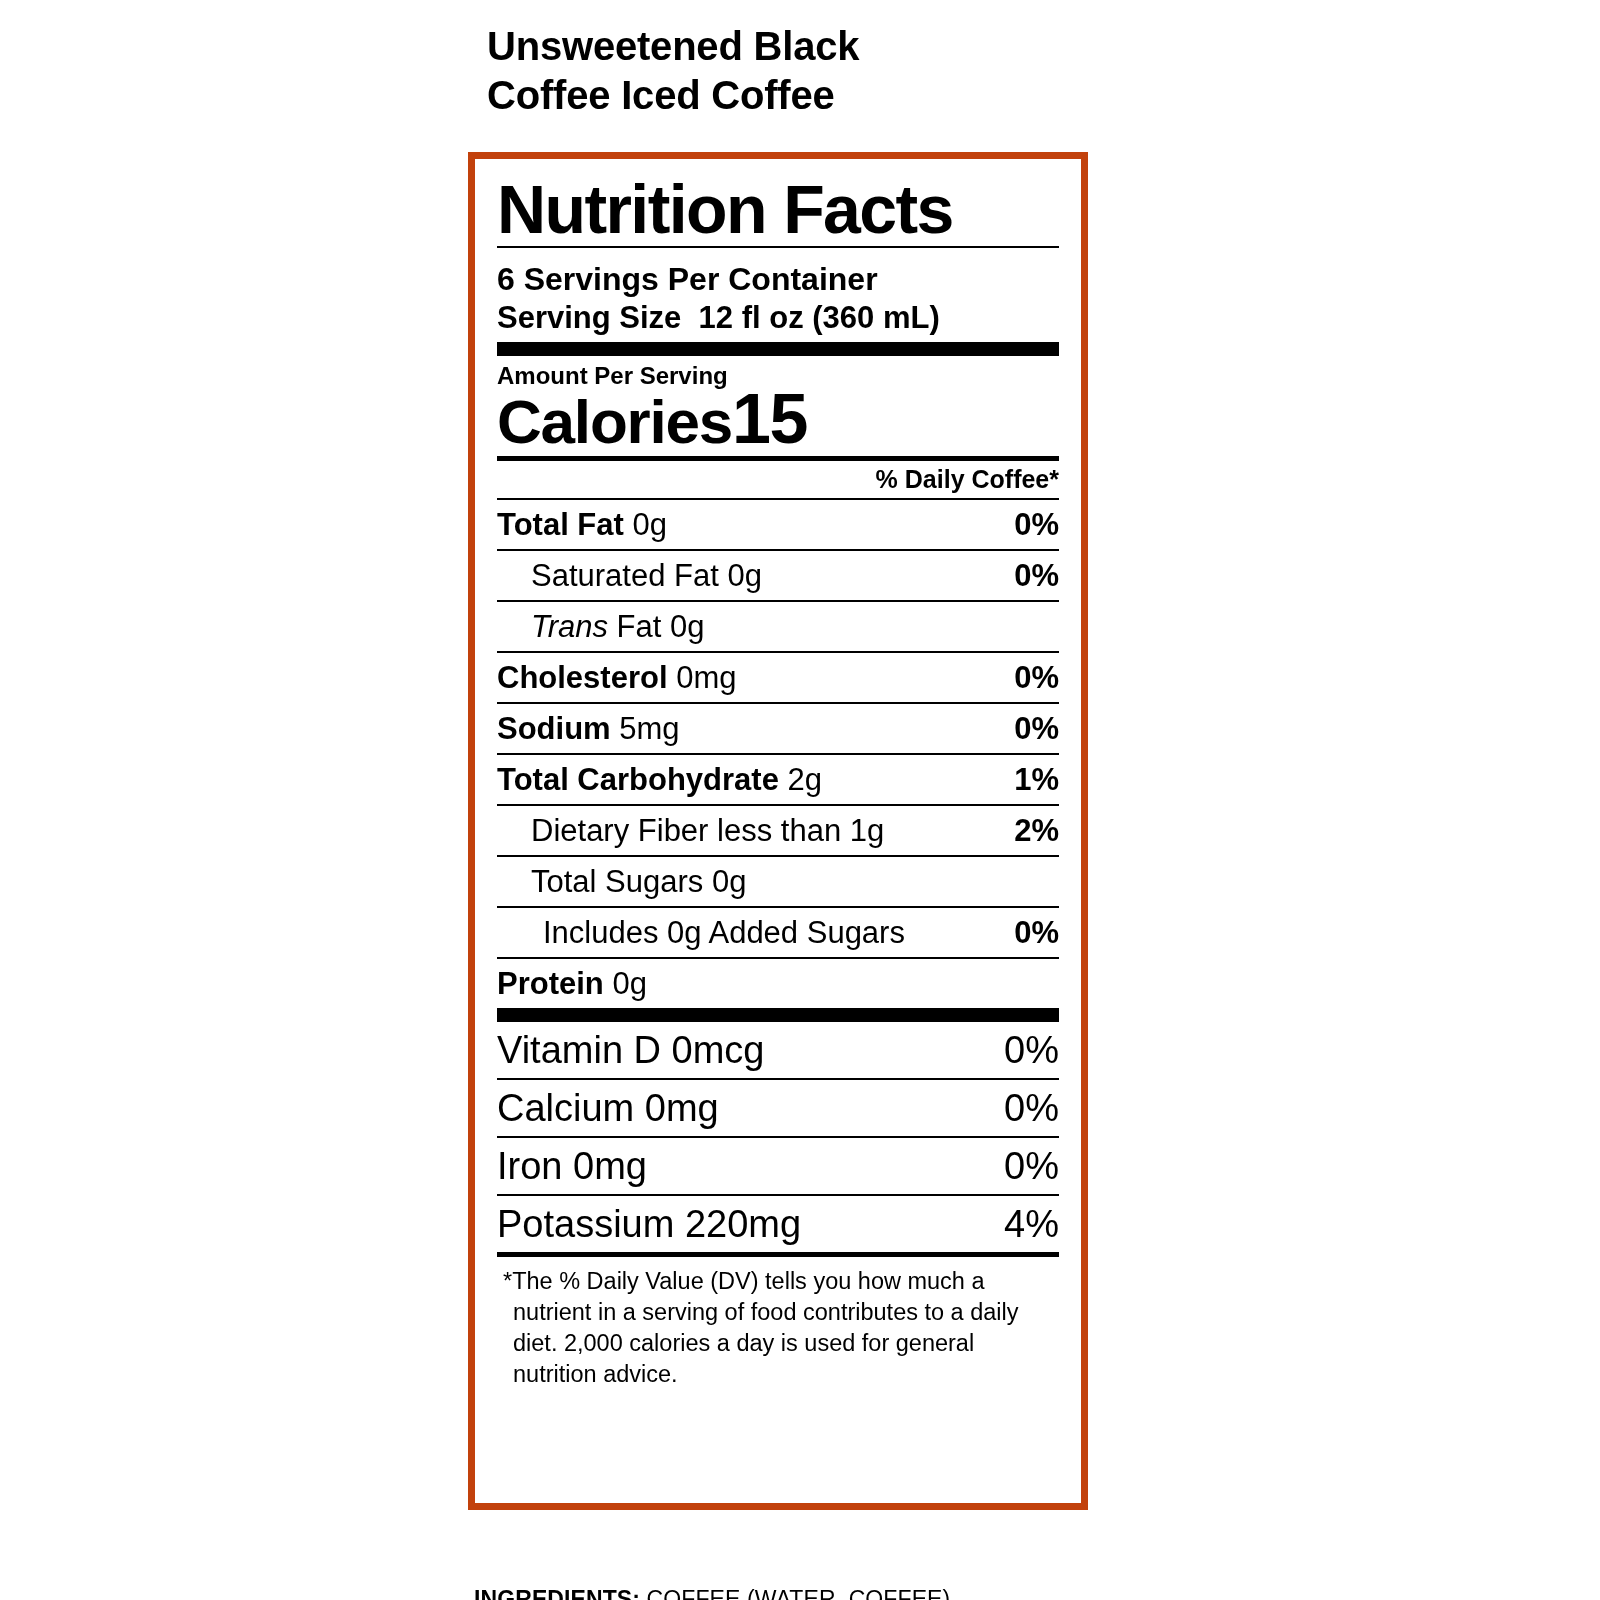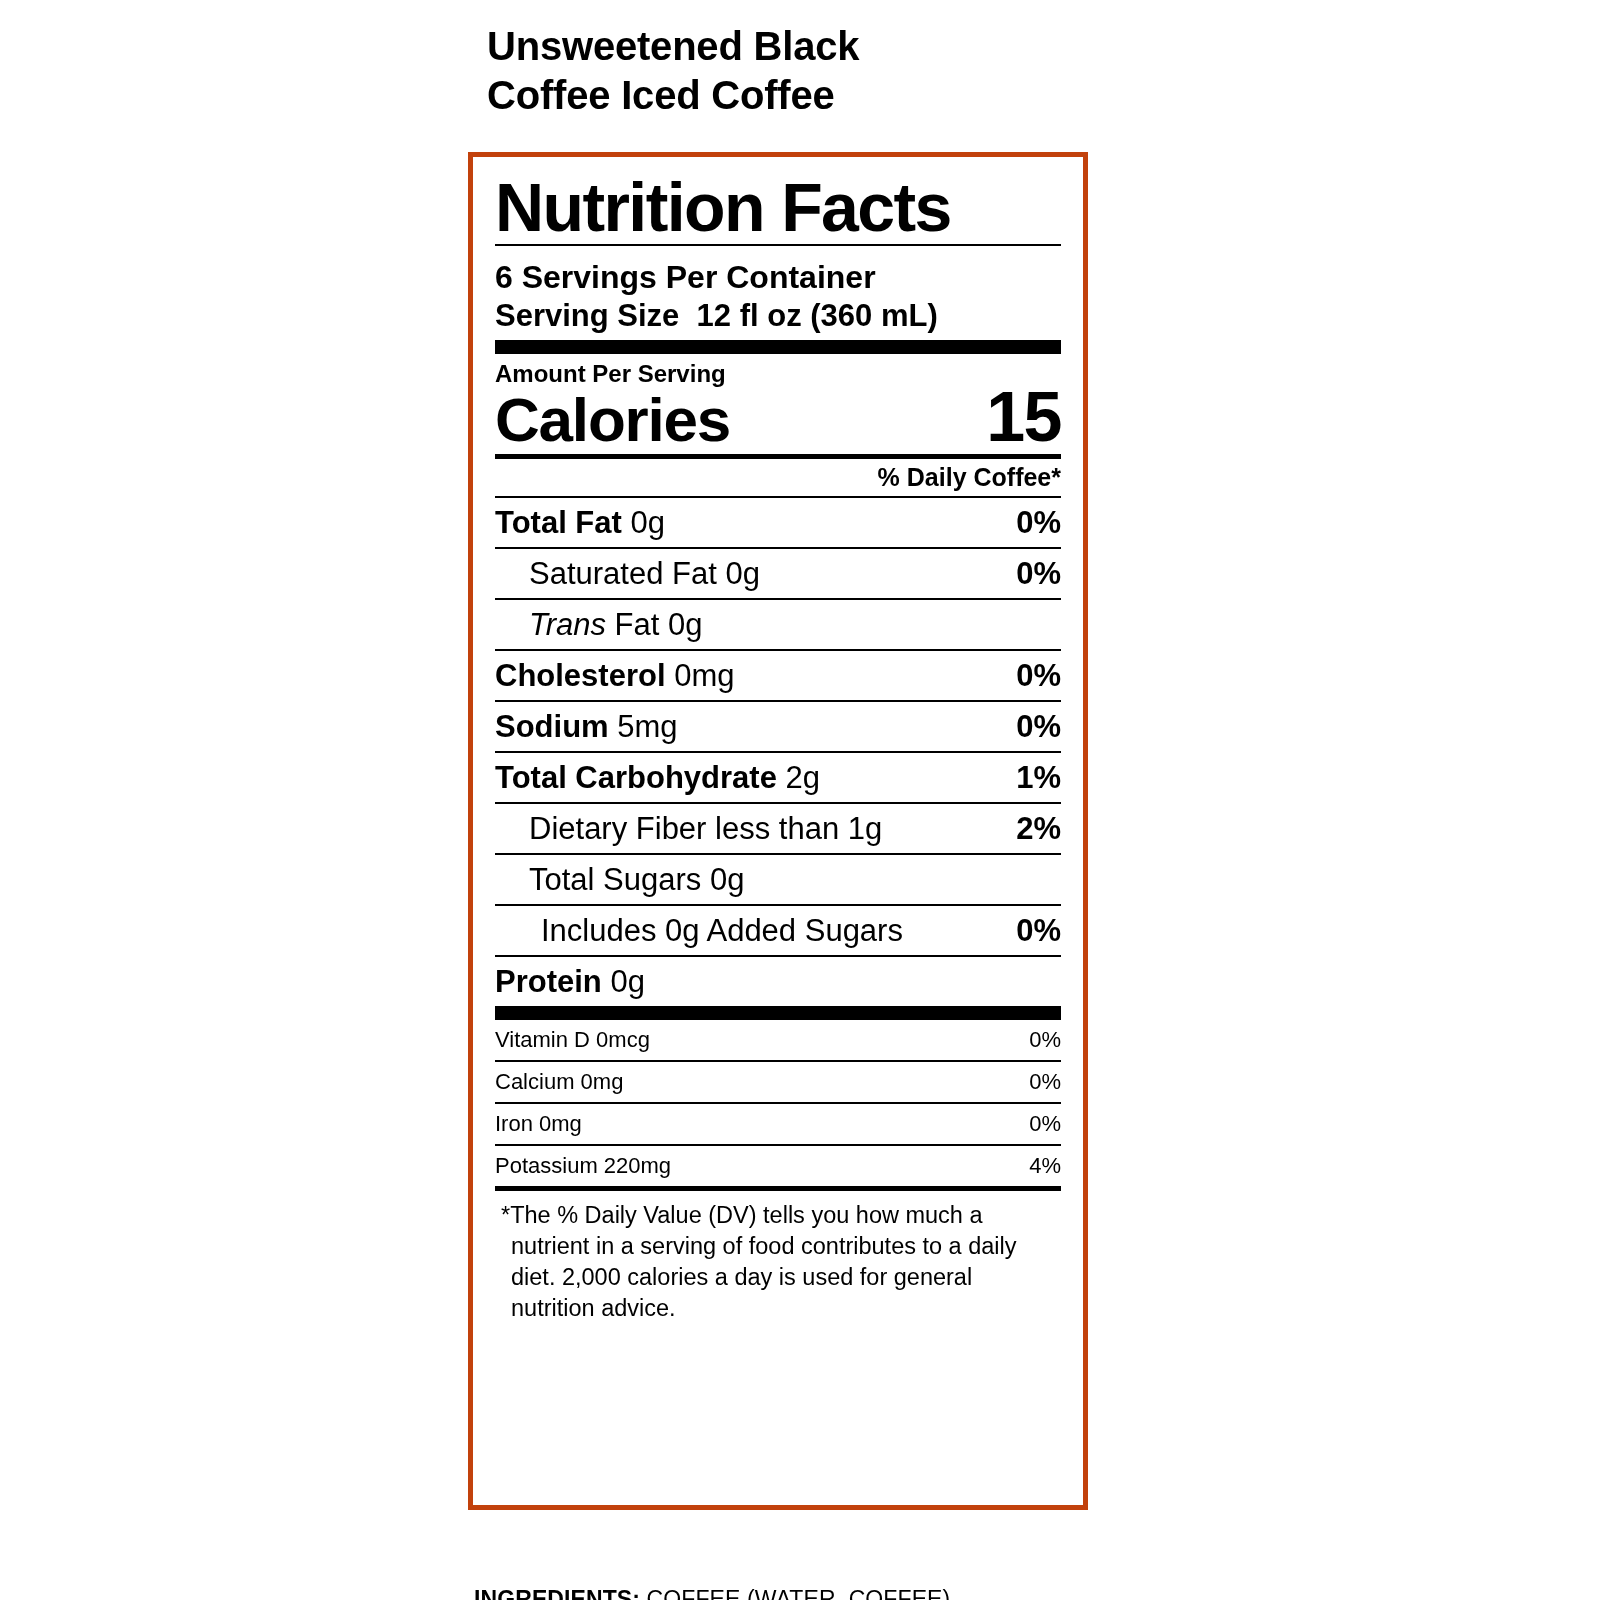--- a/index.html
+++ b/index.html
@@ -40,21 +40,21 @@
   }
 
   
   .nf-panel {
     position: absolute;
     left: 468px;
     top: 152px;
     width: 620px;
     height: 1358px;
     box-sizing: border-box;
-    border: 5px solid #c2410c;
+    border: 7px solid #c2410c;
     background: #fff;
   }
   .nf-inner {
     position: absolute;
     left: 22px;
     top: 18px;
     right: 22px;
     bottom: 18px;
     box-sizing: border-box;
   }
@@ -89,21 +89,21 @@
   .amount-per {
     font-size: 24px;
     font-weight: bold;
     padding-top: 7px;
     line-height: 1.1;
   }
 
   .cal-row {
     display: flex;
     align-items: flex-end;
-    justify-content: space-between;
+    justify-content: flex-start;
     margin-top: -6px;
     padding-bottom: 2px;
   }
   .cal-label {
     font-size: 62px;
     font-weight: bold;
     letter-spacing: -1.2px;
     line-height: 1.02;
   }
   .cal-value {
@@ -129,21 +129,21 @@
     padding: 9px 0 9px 0;
     gap: 8px;
   }
   .nf-row .lbl { white-space: nowrap; }
   .nf-row .pct { font-weight: bold; white-space: nowrap; }
   .nf-row b { font-weight: bold; }
   .indent-1 { padding-left: 34px; }
   .indent-2 { padding-left: 46px; }
   .italic { font-style: italic; }
 
-  .vitamins .nf-row { font-size: 22px; padding: 9px 0 9px 0; }
+  .vitamins .nf-row { font-size: 38px; padding: 9px 0 9px 0; }
   .vitamins .pct { font-weight: normal; }
 
   .footnote {
     font-size: 23.5px;
     line-height: 1.33;
     padding-top: 9px;
     padding-left: 16px;
     text-indent: -10px;
   }
 

